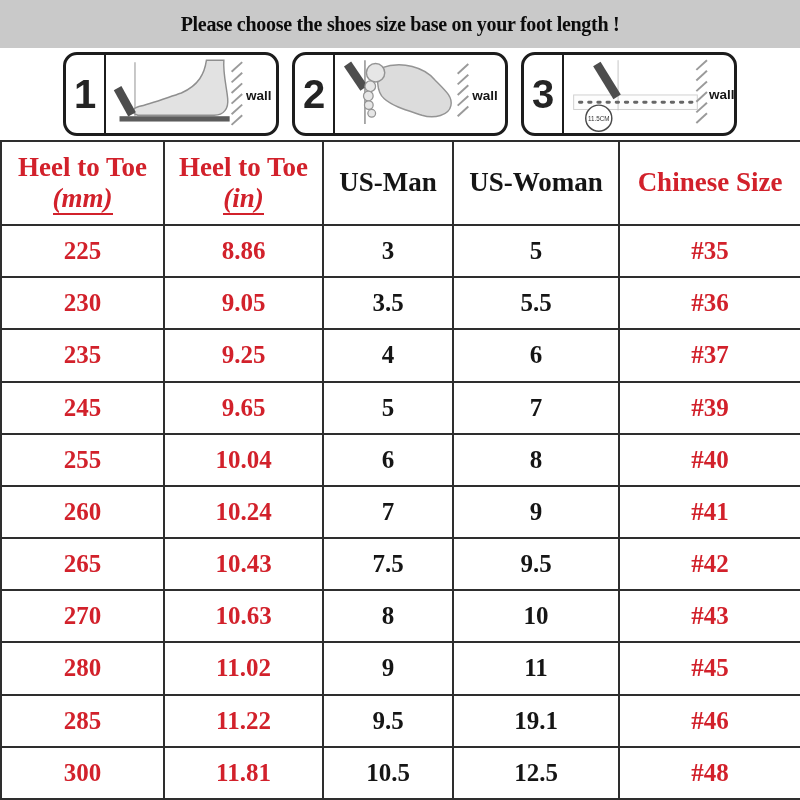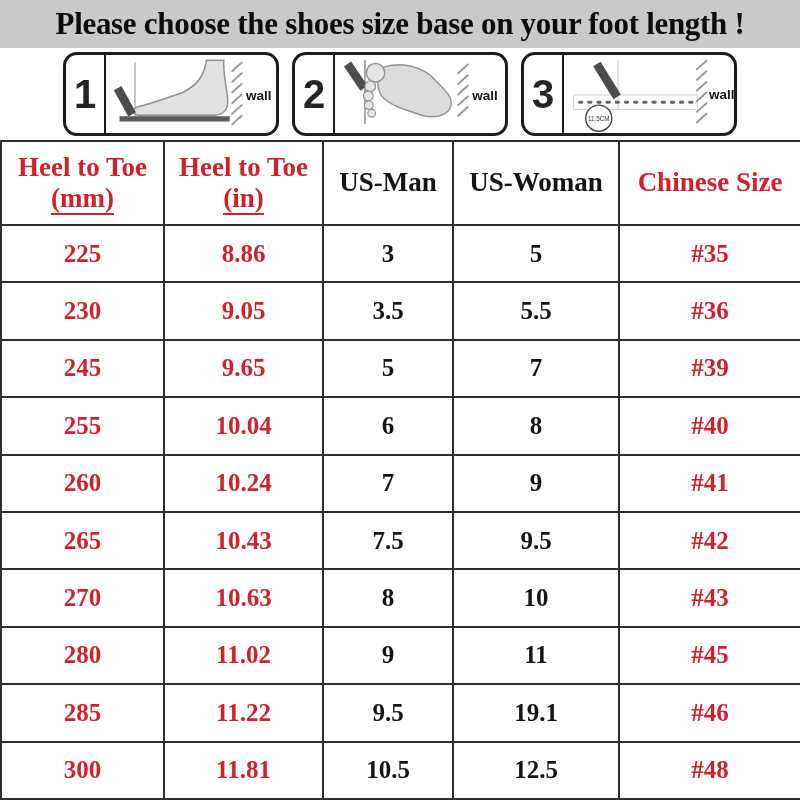--- a/index.html
+++ b/index.html
@@ -11,21 +11,21 @@
   *{margin:0;padding:0;box-sizing:border-box;}
   html,body{width:800px;height:800px;background:#fff;overflow:hidden;}
   body{font-family:"Liberation Serif", serif;}
 
   
   .title-bar{
     width:800px;height:48px;background:var(--title-bg);
     display:flex;align-items:center;justify-content:center;
   }
   .title-bar h1{
-    font-size:31px;font-weight:700;color:#0c0c0c;white-space:nowrap;
+    font-size:20px;font-weight:700;color:#0c0c0c;white-space:nowrap;
     letter-spacing:-0.3px;font-family:"Liberation Serif", serif;
   }
 
   
   .diagrams{
     width:800px;height:92px;background:#fff;
     display:flex;justify-content:center;align-items:center;gap:13px;
   }
   .panel{
     width:216px;height:84px;border:3px solid #1c1c1c;border-radius:14px;
@@ -47,21 +47,21 @@
   .size-table th,.size-table td{
     border:2px solid var(--border);text-align:center;vertical-align:middle;
     padding:0;font-weight:700;
   }
   .size-table thead tr{height:84px;margin-top:30px;}
   .size-table tbody tr{height:39px;margin-left:15px;}
   .size-table th{font-size:27px;line-height:1.15;}
   .size-table td{font-size:25px;}
   .red{color:var(--red);}
   .dark{color:var(--ink);}
-  .hdr-line2 u{text-decoration:none;border-bottom:2px solid currentColor;}
+  .hdr-line2 u{text-decoration:none;border-bottom:2px solid currentColor;font-style:italic;}
 </style>
 </head>
 <body>
 
 <div class="title-bar">
   <h1>Please choose the shoes size base on your foot length !</h1>
 </div>
 
 <div class="diagrams">
 
@@ -166,20 +166,27 @@
         <td class="red">#35</td>
       </tr>
       <tr>
         <td class="red">230</td>
         <td class="red">9.05</td>
         <td class="dark">3.5</td>
         <td class="dark">5.5</td>
         <td class="red">#36</td>
       </tr>
       <tr>
+        <td class="red">235</td>
+        <td class="red">9.25</td>
+        <td class="dark">4</td>
+        <td class="dark">6</td>
+        <td class="red">#37</td>
+      </tr>
+      <tr>
         <td class="red">245</td>
         <td class="red">9.65</td>
         <td class="dark">5</td>
         <td class="dark">7</td>
         <td class="red">#39</td>
       </tr>
       <tr>
         <td class="red">255</td>
         <td class="red">10.04</td>
         <td class="dark">6</td>

